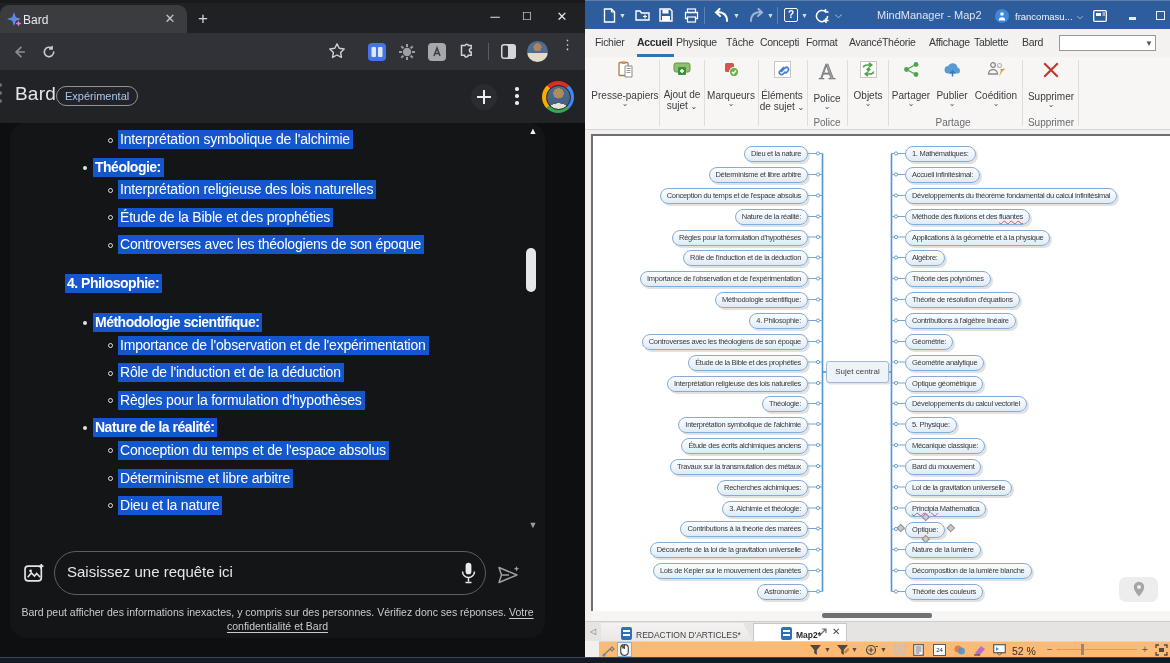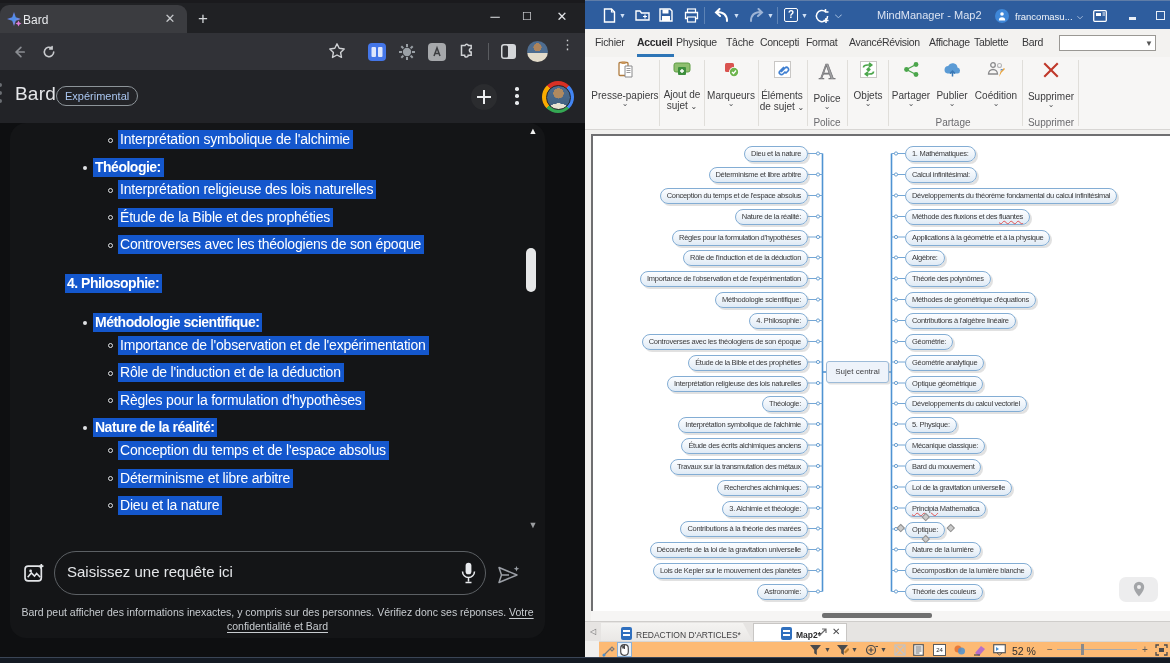--- a/index.html
+++ b/index.html
@@ -252,21 +252,21 @@
   </div>
   <div id="mtabs">
     <span style="left:10px">Fichier</span>
     <span class="act" style="left:52px">Accueil</span>
     <div class="ul"></div>
     <span style="left:91px">Physique</span>
     <span style="left:141px">Tâche</span>
     <span style="left:175px">Concepti</span>
     <span style="left:221px">Format</span>
     <span style="left:264px">Avancé</span>
-    <span style="left:297px">Révision</span>
+    <span style="left:297px">Théorie</span>
     <span style="left:344px">Affichage</span>
     <span style="left:389px">Tablette</span>
     <span style="left:437px">Bard</span>
   </div>
   <div class="abs" style="left:474px;top:35px;width:97px;height:16px;background:#fff;border:1px solid #9a9894"></div>
   <div class="abs" style="left:560px;top:39px;font-size:8px;color:#555">▼</div>
   <div id="mribbon">
     <div class="rgsep" style="left:74px"></div>
     <div class="rgsep" style="left:119px"></div>
     <div class="rgsep" style="left:173px"></div>
@@ -440,27 +440,27 @@
 <div class="tp lt" style="top:280.5px">Interprétation symbolique de l'alchimie</div>
 <div class="tp lt" style="top:301.5px">Étude des écrits alchimiques anciens</div>
 <div class="tp lt" style="top:322.5px">Travaux sur la transmutation des métaux</div>
 <div class="tp lt" style="top:343.5px">Recherches alchimiques:</div>
 <div class="tp lt" style="top:364.5px">3. Alchimie et théologie:</div>
 <div class="tp lt" style="top:385.0px">Contributions à la théorie des marées</div>
 <div class="tp lt" style="top:406.0px">Découverte de la loi de la gravitation universelle</div>
 <div class="tp lt" style="top:427.0px">Lois de Kepler sur le mouvement des planètes</div>
 <div class="tp lt" style="top:448.0px">Astronomie:</div>
 <div class="tp rt" style="top:10.0px">1. Mathématiques:</div>
-<div class="tp rt" style="top:31.0px">Calcul infinitésimal:</div>
+<div class="tp rt" style="top:31.0px">Accueil infinitésimal:</div>
 <div class="tp rt" style="top:52.0px">Développements du théorème fondamental du calcul infinitésimal</div>
 <div class="tp rt" style="top:73.0px">Méthode des fluxions et des <span class="sq">fluantes</span></div>
 <div class="tp rt" style="top:93.5px">Applications à la géométrie et à la physique</div>
 <div class="tp rt" style="top:114.0px">Algèbre:</div>
 <div class="tp rt" style="top:135.0px">Théorie des polynômes</div>
-<div class="tp rt" style="top:156.0px">Méthodes de géométrique d'équations</div>
+<div class="tp rt" style="top:156.0px">Théorie de résolution d'équations</div>
 <div class="tp rt" style="top:177.0px">Contributions à l'algèbre linéaire</div>
 <div class="tp rt" style="top:198.0px">Géométrie:</div>
 <div class="tp rt" style="top:218.5px">Géométrie analytique</div>
 <div class="tp rt" style="top:239.5px">Optique géométrique</div>
 <div class="tp rt" style="top:260.0px">Développements du calcul vectoriel</div>
 <div class="tp rt" style="top:280.5px">5. Physique:</div>
 <div class="tp rt" style="top:301.5px">Mécanique classique:</div>
 <div class="tp rt" style="top:322.5px">Bard du mouvement</div>
 <div class="tp rt" style="top:343.5px">Loi de la gravitation universelle</div>
 <div class="tp rt" style="top:364.5px"><span class="sq">Principia</span> Mathematica</div>

